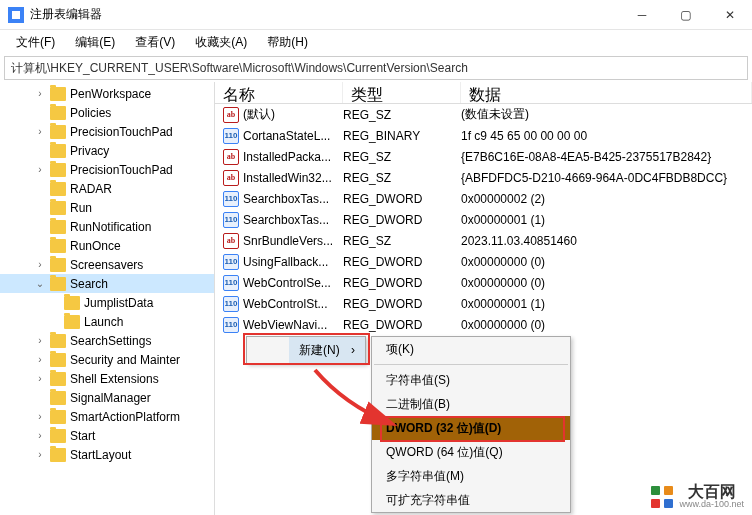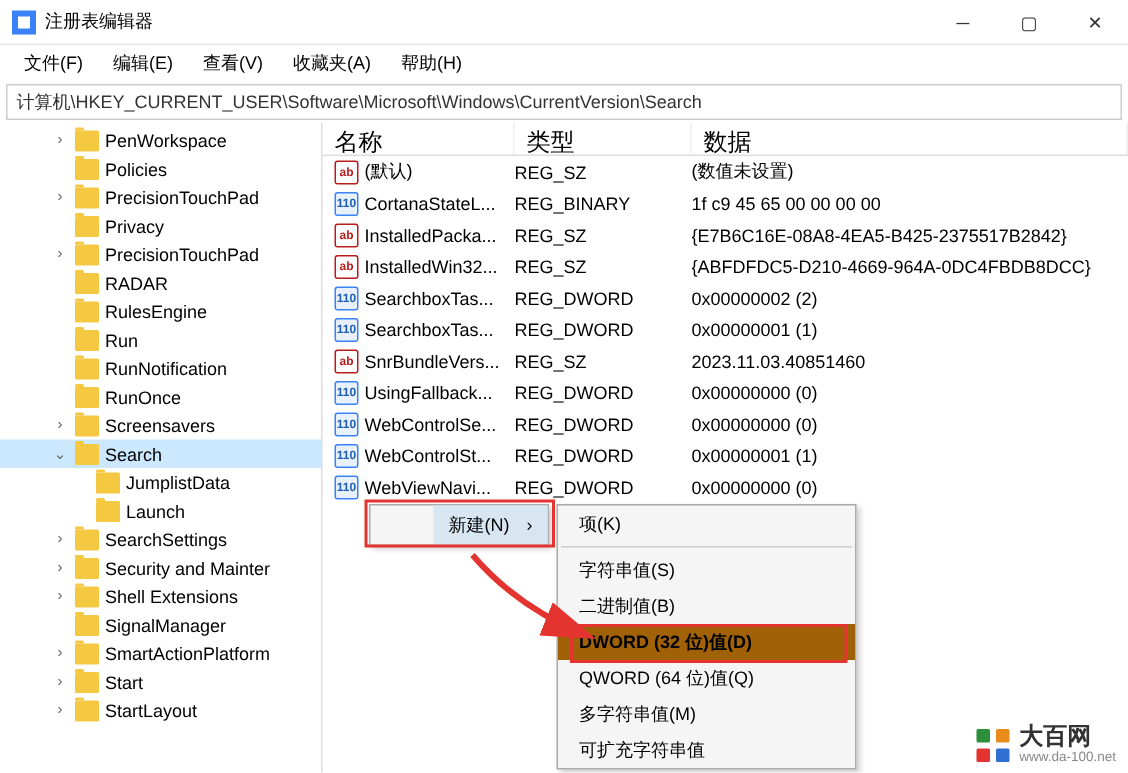--- a/index.html
+++ b/index.html
@@ -22,36 +22,36 @@
 .tree-row.sel { background: #cce8ff; }
 .tree-row .pad { display: inline-block; }
 .list { flex: 1; overflow: hidden; position: relative; }
 .list-header { display: flex; height: 22px; border-bottom: 1px solid #ddd; }
 .list-header div { padding: 3px 8px; font-size: 16px; border-right: 1px solid #eee; }
 .col-name { width: 128px; }
 .col-type { width: 118px; }
 .col-data { flex: 1; }
 .list-row { display: flex; height: 21px; align-items: center; }
 .list-row .vicon { width: 16px; height: 16px; margin: 0 4px 0 8px; border: 1px solid #3b82f6; border-radius: 2px; display: flex; align-items: center; justify-content: center; font-size: 8px; font-weight: bold; }
-.list-row .vicon.sz { color: #b91c1c; border-color: #b91c1c; }
+.list-row .vicon.sz { color: #b91c1c; border-color: #b91c1c; font-family: Liberation Serif, serif; }
 .list-row .vicon.dw { color: #1e5fb3; border-color: #3b82f6; background: #e8f0fc; }
 .list-row .c-name { width: 100px; overflow: hidden; text-overflow: ellipsis; white-space: nowrap; }
 .list-row .c-type { width: 118px; }
 .list-row .c-data { flex: 1; overflow: hidden; text-overflow: ellipsis; white-space: nowrap; }
 .ctx-new { position: absolute; left: 246px; top: 336px; width: 120px; background: #f5f5f5; border: 1px solid #aaa; box-shadow: 2px 2px 4px rgba(0,0,0,0.2); padding-left: 42px; }
 .ctx-new .item { height: 26px; display: flex; align-items: center; padding: 0 10px; justify-content: space-between; }
 .ctx-new .item.hl { background: #d8e6f2; }
 .ctx-sub { position: absolute; left: 371px; top: 336px; width: 200px; background: #f5f5f5; border: 1px solid #aaa; box-shadow: 2px 2px 4px rgba(0,0,0,0.2); }
 .ctx-sub .item { height: 24px; display: flex; align-items: center; padding: 0 14px; text-align: center; }
 .ctx-sub .item.hl { background: #a16207; font-weight: bold; }
 .ctx-sub .sep { height: 1px; background: #ccc; margin: 3px 2px; }
 .box-red1 { position: absolute; border: 2px solid #e3342f; left: 243px; top: 333px; width: 127px; height: 32px; pointer-events: none; }
 .box-red2 { position: absolute; border: 2px solid #e3342f; left: 380px; top: 416px; width: 185px; height: 26px; pointer-events: none; }
 .arrow { position: absolute; left: 305px; top: 365px; width: 100px; height: 70px; pointer-events: none; }
-.watermark { position: absolute; right: 8px; bottom: 6px; display: flex; align-items: center; gap: 6px; }
+.watermark { position: absolute; right: 8px; bottom: 6px; display: flex; align-items: center; gap: 6px; text-align: center; }
 .watermark .logo { width: 22px; height: 22px; position: relative; }
 .watermark .logo span { position: absolute; width: 9px; height: 9px; border-radius: 1px; }
 .watermark .txt { display: flex; flex-direction: column; line-height: 1; }
 .watermark .big { font-size: 16px; font-weight: bold; color: #333; }
 .watermark .small { font-size: 9px; color: #888; }
 </style>
 </head>
 <body>
 
 <div class="titlebar">
@@ -106,26 +106,20 @@
         <span class="pad" style="width: 28px;"></span>
         <span class="chev">›</span>
         <span class="folder"></span>
         <span>PrecisionTouchPad</span>
       </div>
       <div class="tree-row">
         <span class="pad" style="width: 28px;"></span>
         <span class="chev"></span>
         <span class="folder"></span>
         <span>RADAR</span>
-      </div>
-      <div class="tree-row">
-        <span class="pad" style="width: 28px;"></span>
-        <span class="chev"></span>
-        <span class="folder"></span>
-        <span>RulesEngine</span>
       </div>
       <div class="tree-row">
         <span class="pad" style="width: 28px;"></span>
         <span class="chev"></span>
         <span class="folder"></span>
         <span>Run</span>
       </div>
       <div class="tree-row">
         <span class="pad" style="width: 28px;"></span>
         <span class="chev"></span>

